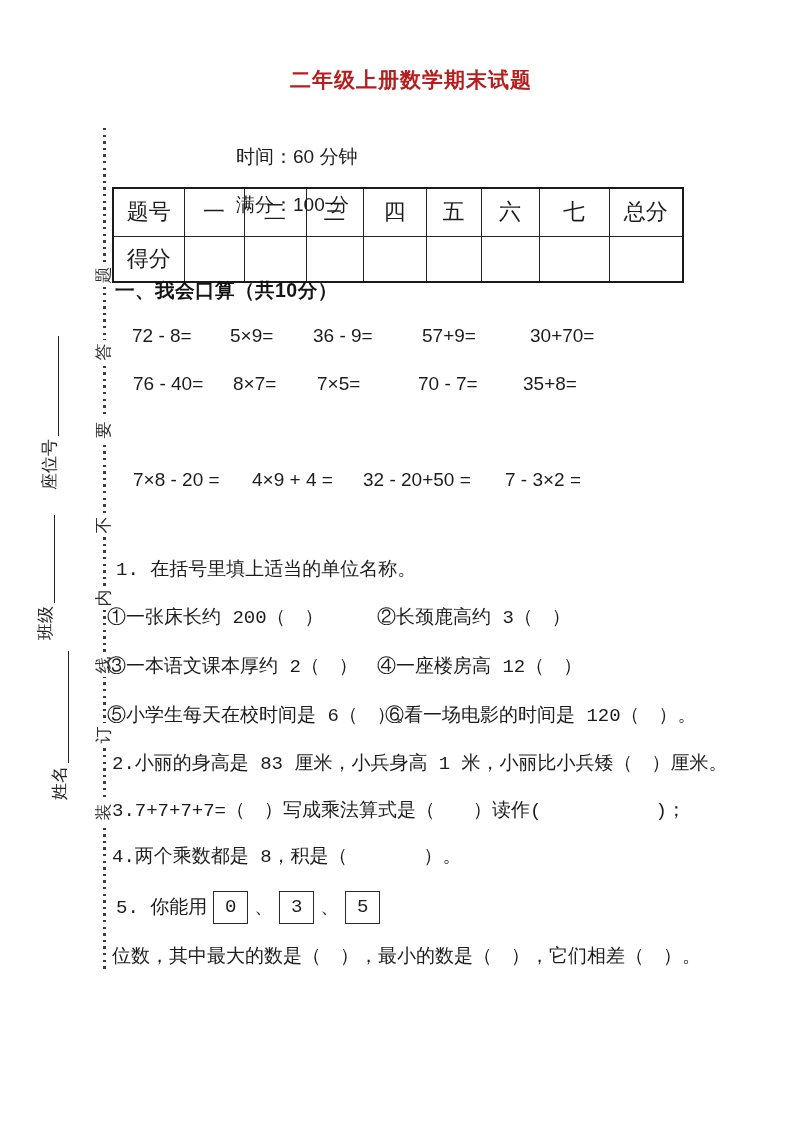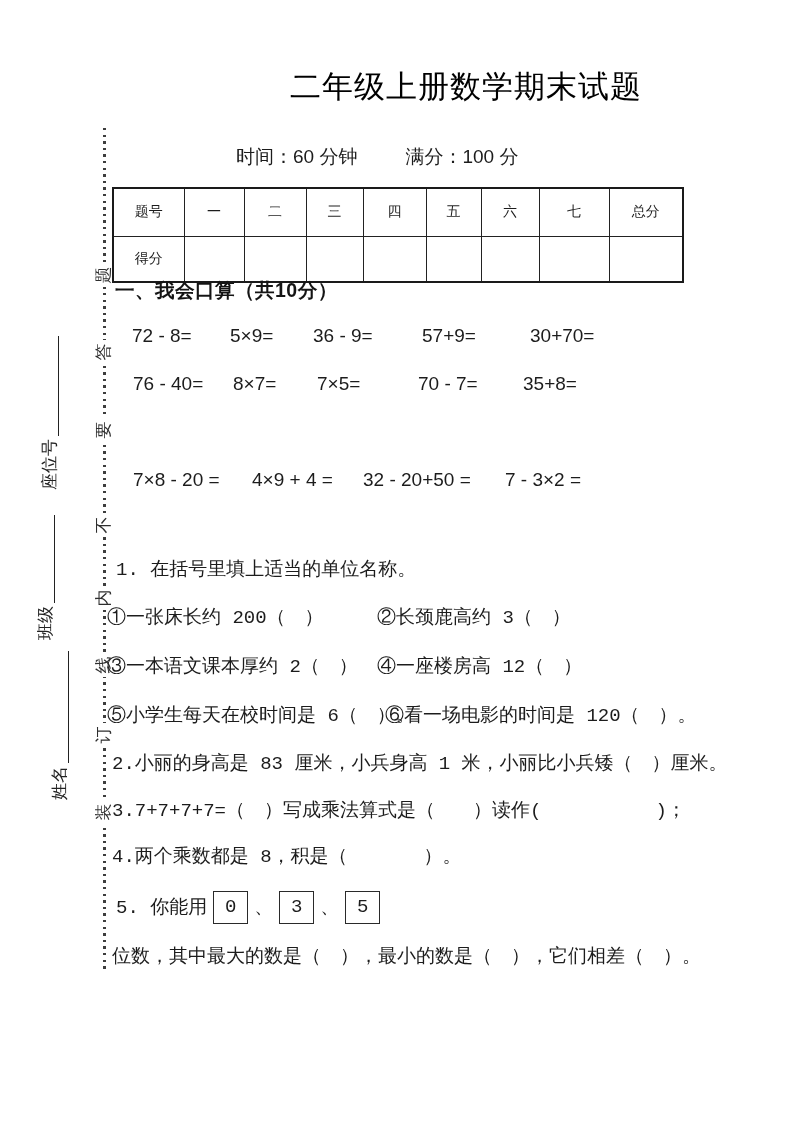--- a/index.html
+++ b/index.html
@@ -6,27 +6,27 @@
   .page{
     position:relative;
     width:793px;height:1122px;
     background:#ffffff;
     font-family:"Liberation Sans","DejaVu Sans",sans-serif;
     color:#1c1c1c;
     overflow:hidden;
   }
   .abs{position:absolute;white-space:nowrap;}
   
-  .title{font-size:31px;font-weight:400;letter-spacing:1px;color:#000000;}
-  .meta{font-size:19px;display:flex;gap:48px;color:#1c1c1c;}
+  .title{font-size:21px;font-weight:700;letter-spacing:1px;color:#b91c1c;}
+  .meta{font-size:19px;display:flex;gap:22px;color:#1c1c1c;flex-direction:column;}
   
   table.score{border-collapse:collapse;table-layout:fixed;}
   table.score td,table.score th{
     border:1.6px solid #222;
-    font-size:14px;font-weight:400;text-align:center;
+    font-size:22px;font-weight:400;text-align:center;
     padding:0;color:#1c1c1c;margin-left:8px;
   }
   table.score{border:2px solid #1a1a1a;}
   tr.hrow{height:48px;} tr.srow{height:46px;}
   
   .s-head{font-size:19.5px;font-weight:700;color:#141414;letter-spacing:0.5px;}
   
   .oral-row{position:absolute;left:114px;width:600px;height:24px;font-size:19px;}
   .oral-row span{position:absolute;white-space:nowrap;}
   

